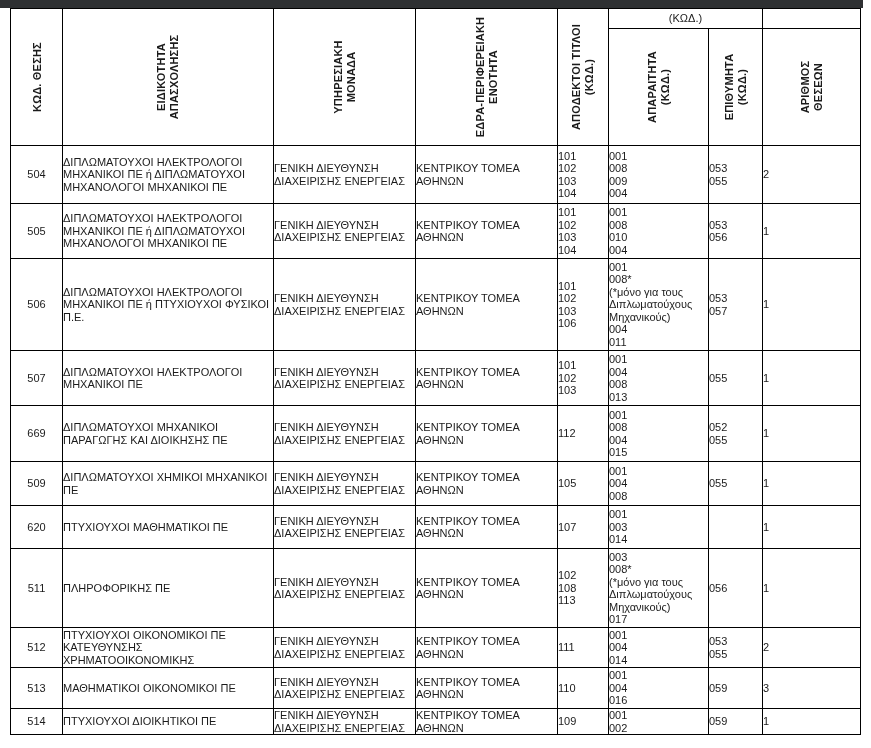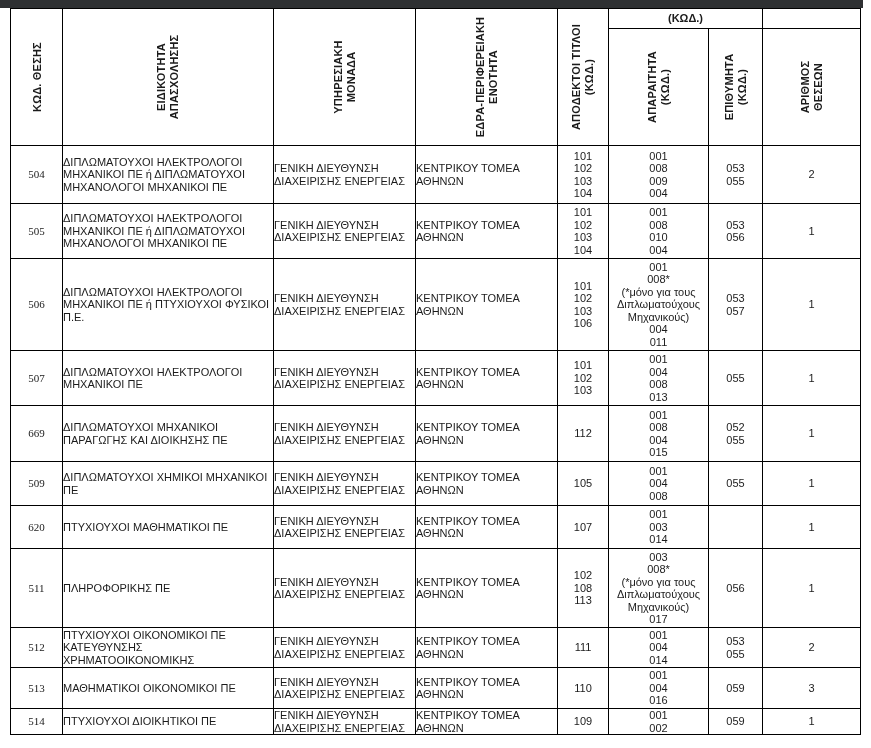--- a/index.html
+++ b/index.html
@@ -19,25 +19,25 @@
   
   tr.subhead { height:20px; }
   tr.mainhead { height:117px; }
   th.hrot { position:relative; font-weight:bold; }
   th.hrot .rot {
     position:absolute; top:50%; left:50%;
     transform:translate(-50%,-50%) rotate(-90deg);
     white-space:pre; text-align:center; font-weight:bold;
     font-size:11px; line-height:13px; letter-spacing:.2px;
   }
-  th.kodspan { font-weight:bold; text-align:center; font-size:11.5px; }
+  th.kodspan { font-weight:normal; text-align:center; font-size:11.5px; }
   
-  td.c-code   { text-align:center;font-family:Liberation Serif, serif; }
+  td.c-code   { text-align:center; }
   td.c-left   { text-align:left; padding:2px 5px 2px 8px; }
-  td.c-mid    { text-align:center; white-space:pre-line; padding:1px 2px; }
+  td.c-mid    { white-space:pre-line; padding:1px 2px; }
   
   tr.r0{height:58px} tr.r1{height:55px} tr.r2{height:92px} tr.r3{height:55px}
   tr.r4{height:56px} tr.r5{height:44px} tr.r6{height:43px} tr.r7{height:79px}
   tr.r8{height:40px} tr.r9{height:41px} tr.r10{height:23px}
 </style>
 </head>
 <body>
 
 <div id="page">
   <div id="topband" style="background: rgb(46, 48, 50);"></div>

